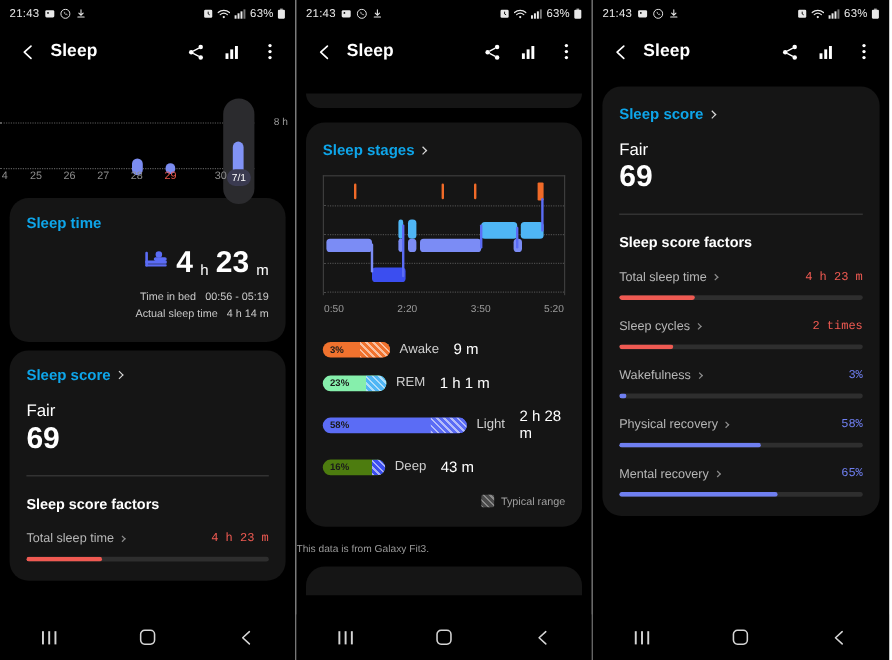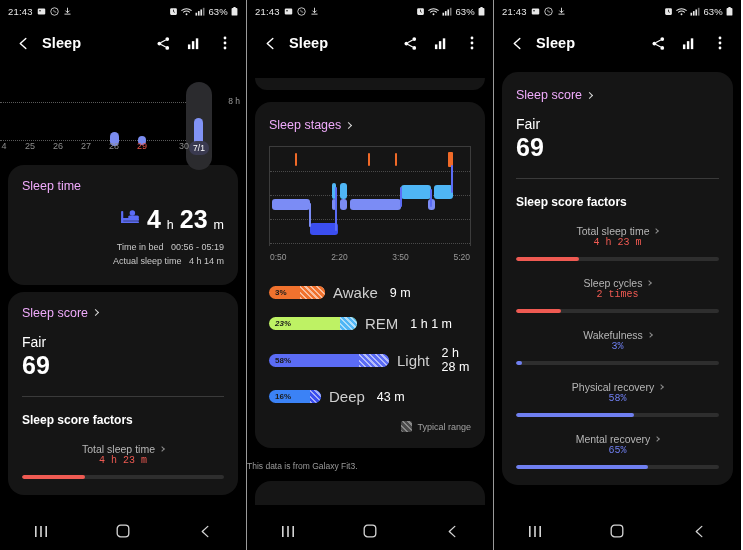--- a/index.html
+++ b/index.html
@@ -55,21 +55,21 @@
   .scroll { position: relative; height: 486px; overflow: hidden; }
 
   
   .card {
     background: #151515;
     border-radius: 16px;
     margin: 0 8px 7px 8px;
     padding: 14px 14px 16px 14px;
   }
   .card-title {
-    font-size: 12.5px; font-weight: normal; color: #f0abfc;
+    font-size: 12.5px; font-weight: bold; color: #0ea5e9;
     display: flex; align-items: center; gap: 5px;
   }
   .chev {
     display:inline-block; width:5px; height:5px;
     border-right: 1.4px solid #d9d9d9; border-top: 1.4px solid #d9d9d9;
     transform: rotate(45deg);
   }
   .chev-sm {
     display:inline-block; width:4px; height:4px;
     border-right: 1.2px solid #8d8d8d; border-top: 1.2px solid #8d8d8d;
@@ -129,21 +129,20 @@
   
   .score-word { font-size: 14px; color: #ffffff; margin-top: 14px; }
   .score-num { font-size: 25px; font-weight: bold; color: #ffffff; margin-top: 2px; line-height: 1.05; }
   .divider { height: 1px; background: #3a3a3a; margin: 18px 0 0 0; }
   .factors-title { font-size: 12px; font-weight: bold; color: #fff; margin-top: 16px; }
 
   .factor { margin-top: 16px; }
   .factor-row {
     display: flex; align-items: center; justify-content: space-between;
     font-size: 10.5px;
-    flex-direction: column;
   }
   .factor-name { color: #b6b6b6; display: flex; align-items: center; gap: 5px; }
   .factor-val { font-size: 10px; font-family: Liberation Mono, monospace; }
   .bar-track {
     margin-top: 9px; height: 4px; border-radius: 2px;
     background: #2e2e2e; position: relative; overflow: hidden;
   }
   .bar-fill { position: absolute; left: 0; top: 0; bottom: 0; border-radius: 2px; }
 
   
@@ -171,21 +170,21 @@
   }
   .stage-pct {
     font-size: 8px; font-weight: bold; color: #1b1b1b;
     padding-left: 6px; position: relative; z-index: 2;
   }
   .hatch {
     position: absolute; top: 0; bottom: 0; right: 0; z-index: 1;
     background-image: repeating-linear-gradient(45deg,
       rgba(255,255,255,.55) 0 1.5px, rgba(255,255,255,0) 1.5px 4px);
   }
-  .stage-label { font-size: 15px; color: #cfcfcf; }
+  .stage-label { font-size: 11px; color: #cfcfcf; }
   .stage-dur { font-size: 12.5px; color: #ffffff; margin-left: 4px; }
   .typ-range {
     display: flex; align-items: center; justify-content: flex-end;
     gap: 5px; margin-top: 16px; font-size: 9px; color: #a0a0a0;
   }
   .typ-swatch {
     width: 11px; height: 11px; border-radius: 2px; background: #4a4a4a;
     background-image: repeating-linear-gradient(45deg,
       rgba(255,255,255,.35) 0 1.5px, rgba(255,255,255,0) 1.5px 4px);
   }
@@ -540,39 +539,39 @@
         <div class="stage" style="margin-top:22px;">
           <div class="stage-bar" style="width:56px; background:#f0722e;">
             <span class="stage-pct">3%</span>
             <span class="hatch" style="width:25px; background-color:#f0722e;"></span>
           </div>
           <span class="stage-label">Awake</span>
           <span class="stage-dur">9 m</span>
         </div>
 
         <div class="stage">
-          <div class="stage-bar" style="width:88px; background:#bef264;font-style:italic;">
+          <div class="stage-bar" style="width:53px; background:#86efac;">
             <span class="stage-pct">23%</span>
             <span class="hatch" style="width:17px; background-color:#4fb6f5;"></span>
           </div>
           <span class="stage-label">REM</span>
           <span class="stage-dur">1 h 1 m</span>
         </div>
 
         <div class="stage">
           <div class="stage-bar" style="width:120px; background:#5b6cf5;">
             <span class="stage-pct">58%</span>
             <span class="hatch" style="width:30px; background-color:#5b6cf5;"></span>
           </div>
           <span class="stage-label">Light</span>
           <span class="stage-dur">2 h 28 m</span>
         </div>
 
         <div class="stage">
-          <div class="stage-bar" style="width:52px; background:#3b82f6;">
+          <div class="stage-bar" style="width:52px; background:#4d7c0f;">
             <span class="stage-pct">16%</span>
             <span class="hatch" style="width:11px; background-color:#3b4ef0;"></span>
           </div>
           <span class="stage-label">Deep</span>
           <span class="stage-dur">43 m</span>
         </div>
 
         <div class="typ-range">
           <span class="typ-swatch"></span>
           <span>Typical range</span>

